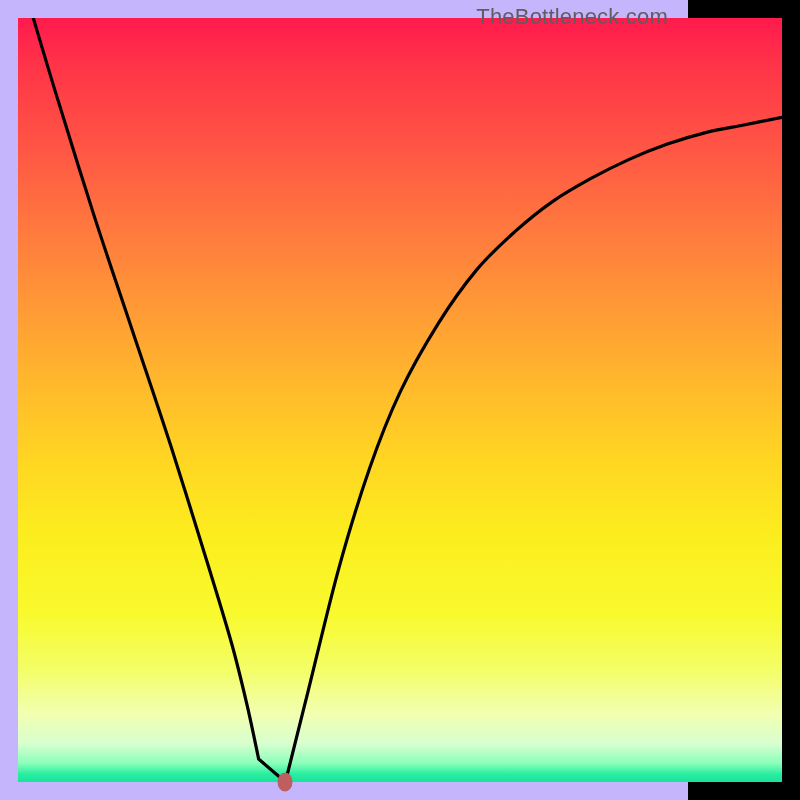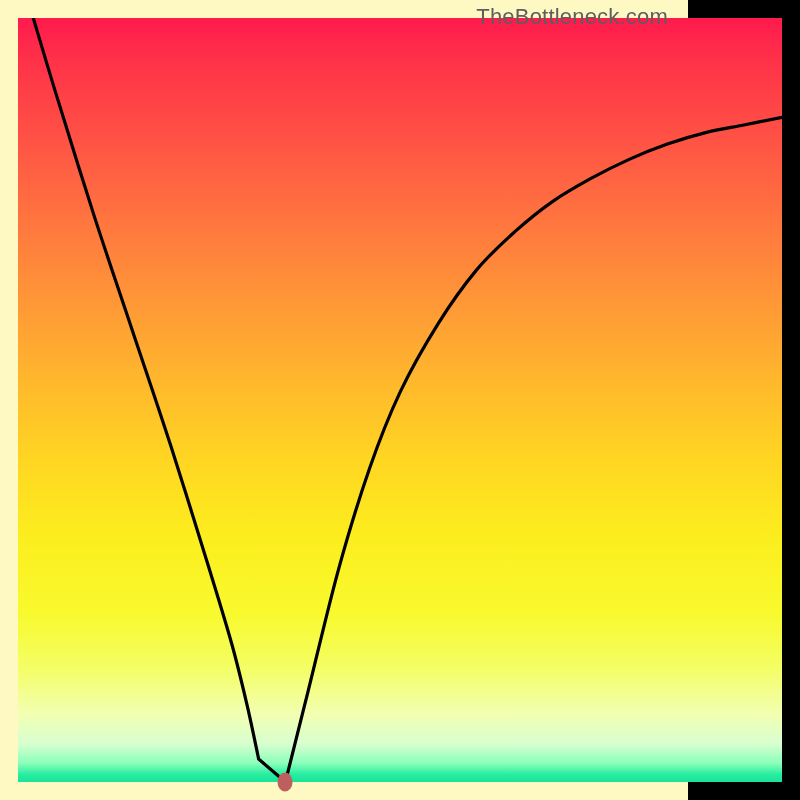--- a/index.html
+++ b/index.html
@@ -8,21 +8,21 @@
     width: 800px;
     height: 800px;
     overflow: hidden;
     background: #000;
     font-family: Arial, Helvetica, sans-serif;
   }
   .frame {
     position: relative;
     width: 688px;
     height: 800px;
-    background: #fef9c3;
+    background: #c4b5fd;
   }
   .watermark {
     position: absolute;
     top: 4px;
     right: 20px;
     color: #5e5e5e;
     font-size: 22px;
     font-weight: 400;
     letter-spacing: 0.2px;
     z-index: 10;

